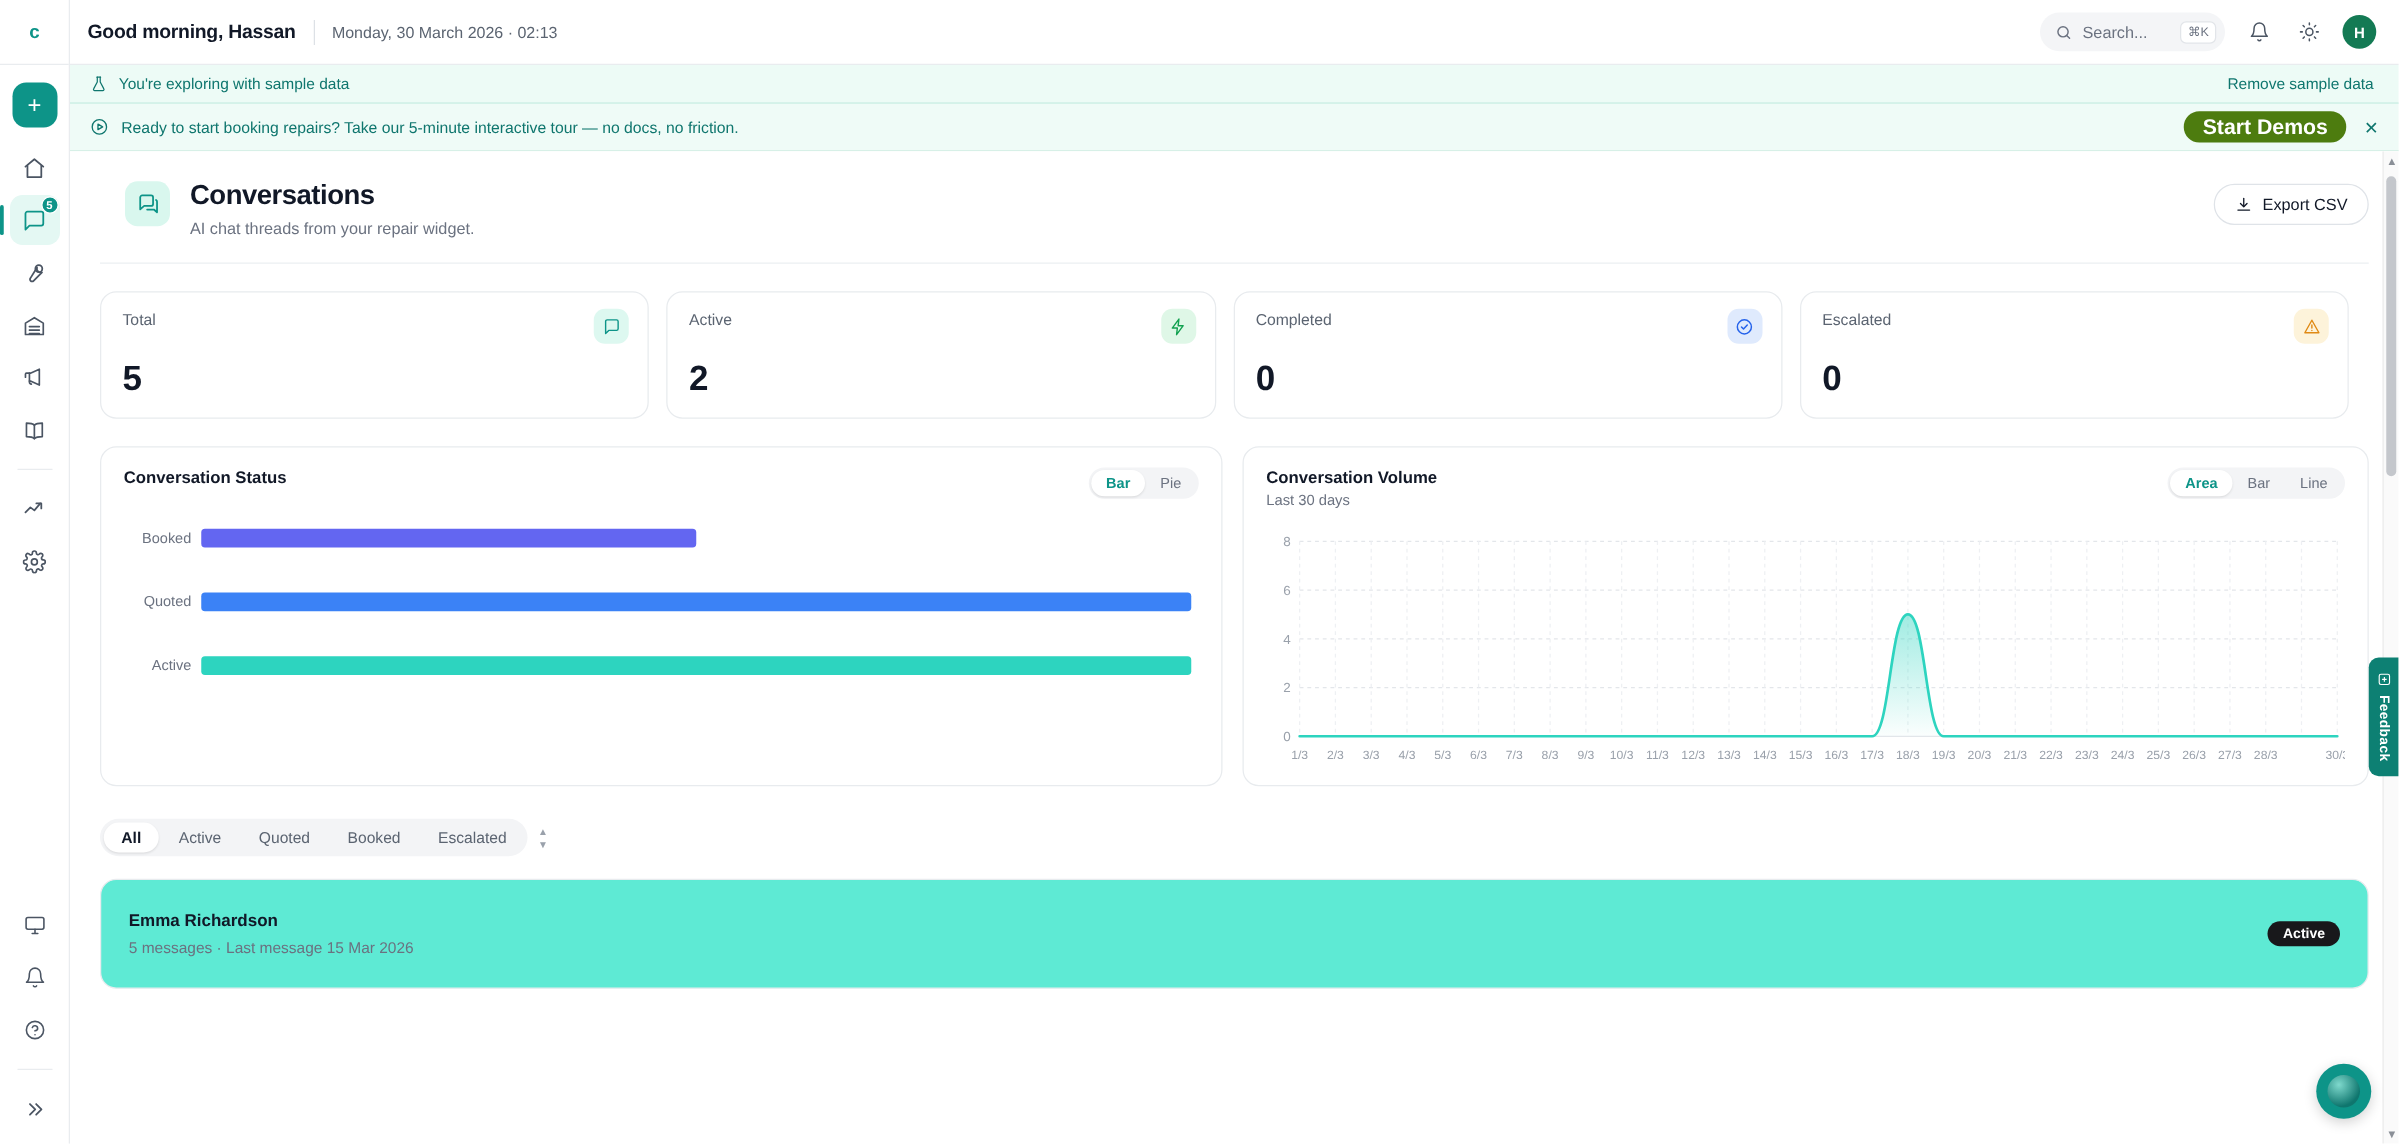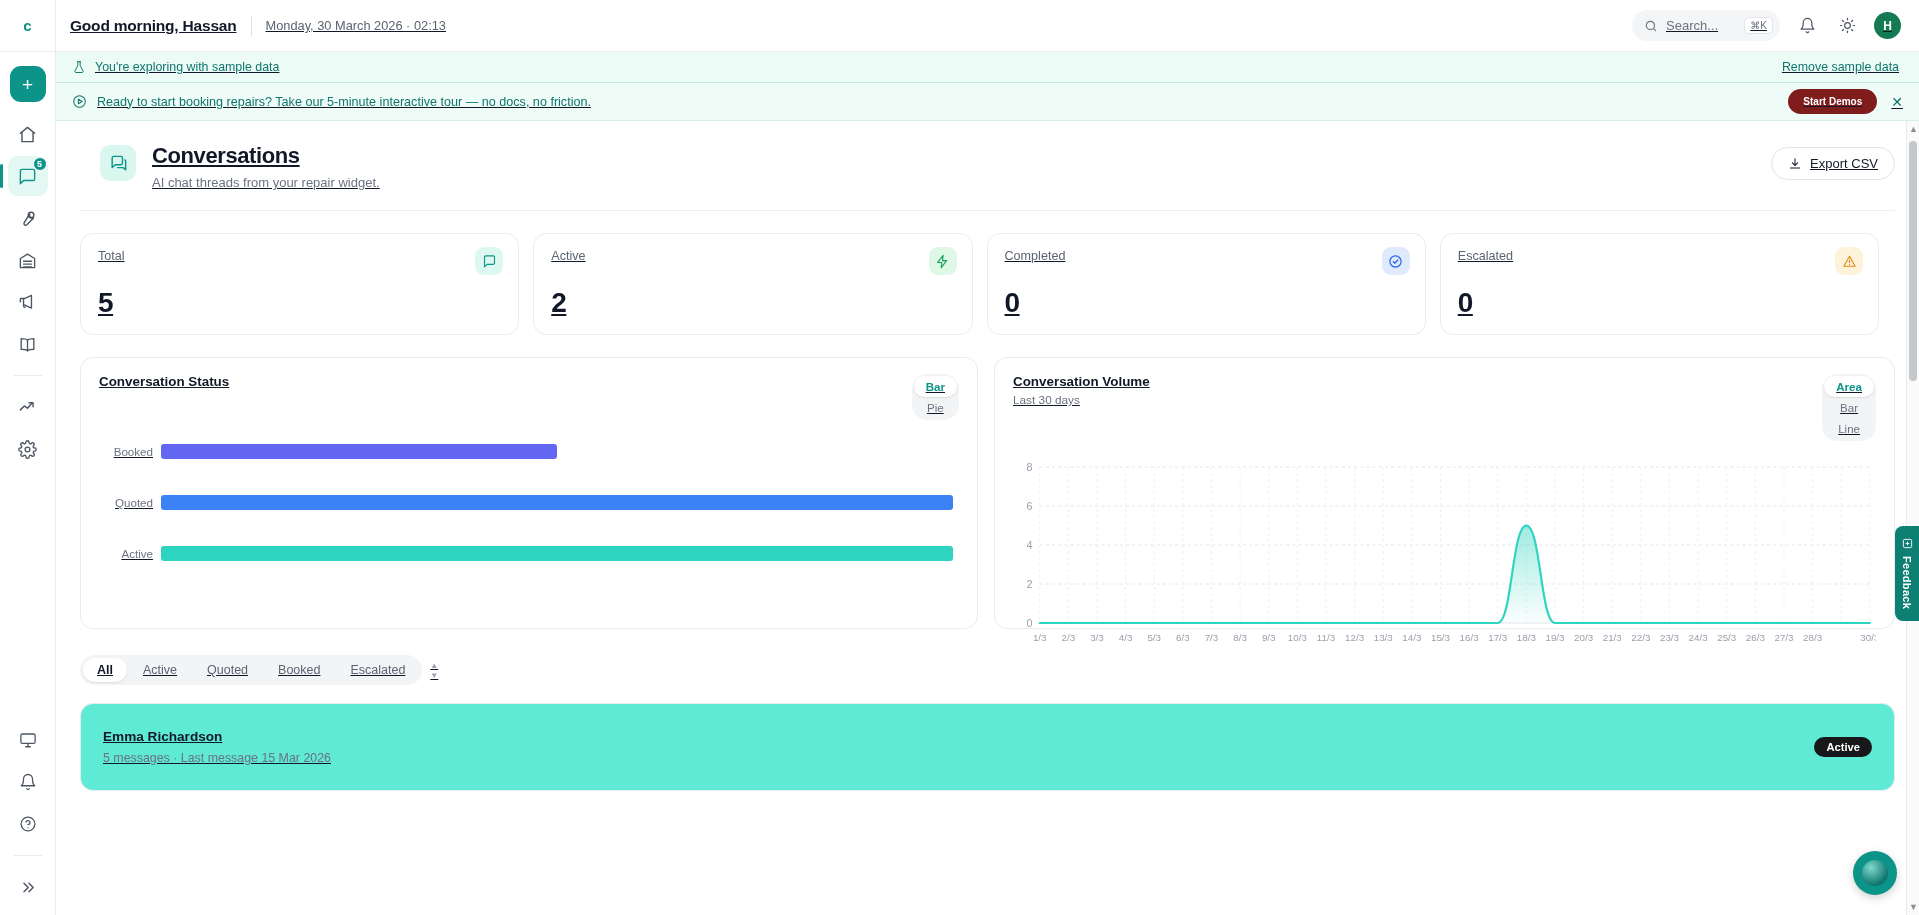--- a/index.html
+++ b/index.html
@@ -50,21 +50,21 @@
     display: flex; align-items: center; justify-content: center;
     border: 1.5px solid #fff;
   }
   .nav-sep { width: 28px; height: 1px; background: #e9ecef; margin: 9px 0; }
   .sidebar-bottom {
     position: absolute; bottom: 8px; left: 0; width: 100%;
     display: flex; flex-direction: column; align-items: center; gap: 2px;
   }
 
   
-  .main { flex: 1; display: flex; flex-direction: column; min-width: 0; height: 915px; position: relative; text-decoration: underline; }
+  .main { flex: 1; display: flex; flex-direction: column; min-width: 0; height: 915px; position: relative; }
 
   .topbar {
     height: 52px; flex: 0 0 52px; background: #fff;
     border-bottom: 1px solid #e9ecef;
     display: flex; align-items: center; padding: 0 18px 0 14px; gap: 14px;
   }
   .greeting { font-size: 15.5px; font-weight: 700; color: #111827; letter-spacing: -0.2px; }
   .vdiv { width: 1px; height: 20px; background: #dde1e6; }
   .datetime { font-size: 12.8px; color: #5b6471; }
   .topbar-right { margin-left: auto; display: flex; align-items: center; gap: 14px; }
@@ -95,23 +95,23 @@
   .banner-sample .txt { font-size: 12.4px; color: #0f766e; }
   .banner-sample .link { margin-left: auto; font-size: 12.4px; color: #0f766e; cursor: pointer; }
   .banner-tour {
     height: 38px; flex: 0 0 38px; background: #effbf7;
     border-bottom: 1px solid #d7f0e7;
     display: flex; align-items: center; padding: 0 16px 0 16px; gap: 10px;
   }
   .banner-tour .txt { font-size: 12.6px; color: #0f766e; }
   .banner-tour .spacer { margin-left: auto; display: flex; align-items: center; gap: 14px; }
   .btn-demos {
-    background: #7f1d1d; color: #fff; border: none; cursor: pointer;
+    background: #4d7c0f; color: #fff; border: none; cursor: pointer;
     border-radius: 15px; height: 25px; padding: 0 15px;
-    font-size: 10px; font-weight: 700; font-family: "Liberation Sans", sans-serif;
+    font-size: 17px; font-weight: 700; font-family: "Liberation Sans", sans-serif;
   }
   .close-x { color: #0f766e; cursor: pointer; font-size: 14px; line-height: 1; }
 
   
   .body-scroll { flex: 1; overflow: hidden; position: relative; background: #fff; }
   .content { padding: 0 24px 0 24px; }
 
   .page-head {
     display: flex; align-items: flex-start; gap: 16px;
     padding: 22px 0 20px 20px; border-bottom: 1px solid #eceff2;
@@ -156,21 +156,21 @@
     border: 1px solid #e8ebee; border-radius: 13px; background: #fff;
     padding: 16px 18px 18px 18px; height: 272px; position: relative;
   }
   .chart-card.left { width: 898px; flex: 0 0 898px; }
   .chart-card.right { flex: 1; }
   .chart-head { display: flex; align-items: flex-start; }
   .chart-title { font-size: 13.4px; font-weight: 700; color: #111827; }
   .chart-sub { font-size: 11.8px; color: #6b7280; margin-top: 4px; }
   .seg {
     margin-left: auto; display: flex; background: #f3f4f6;
-    border-radius: 15px; padding: 2px; gap: 0; flex-direction: column;
+    border-radius: 15px; padding: 2px; gap: 0;
   }
   .seg-btn {
     padding: 4px 12px; border-radius: 13px; font-size: 11.6px;
     color: #6b7280; cursor: pointer; border: none; background: transparent;
     font-family: "Liberation Sans", sans-serif;
   }
   .seg-btn.on { background: #fff; color: #0d9488; font-weight: 700; box-shadow: 0 1px 2px rgba(0,0,0,.10); }
 
   
   .hbars { margin-top: 24px; display: flex; flex-direction: column; gap: 36px; padding-right: 6px; }

